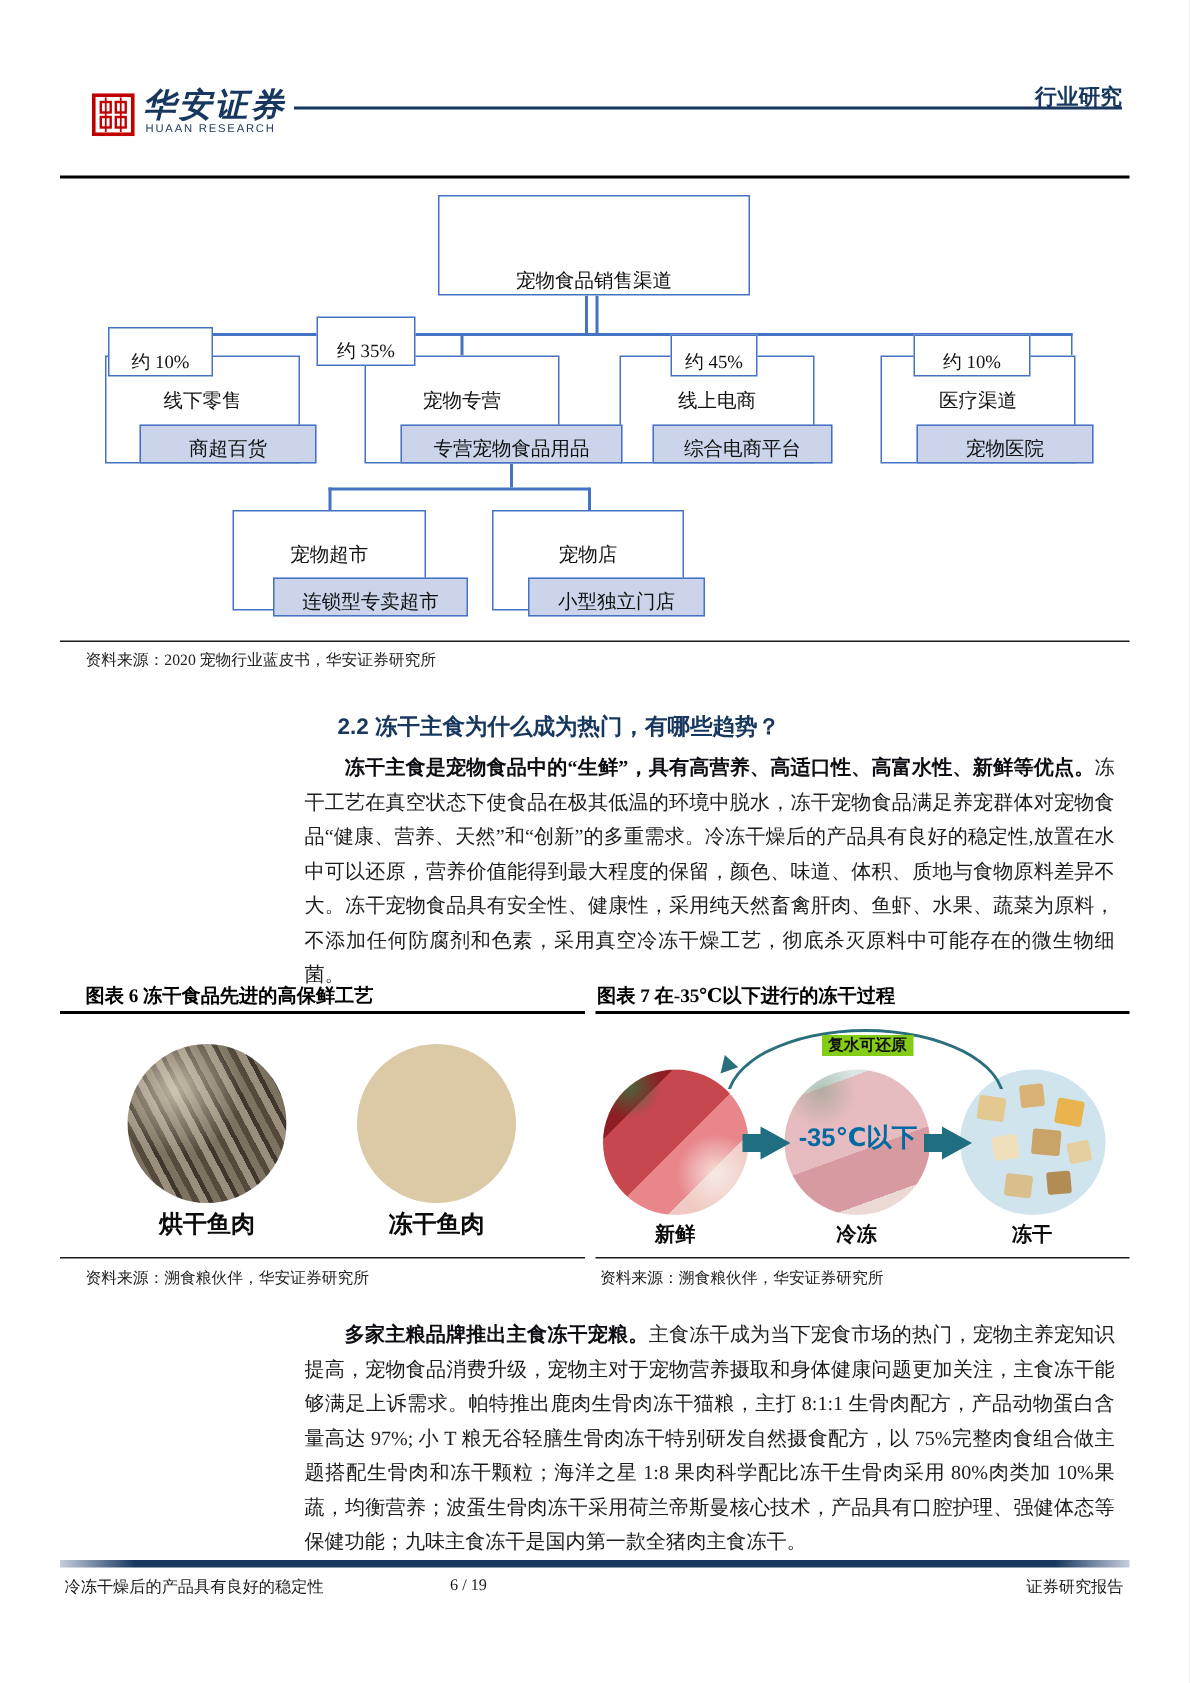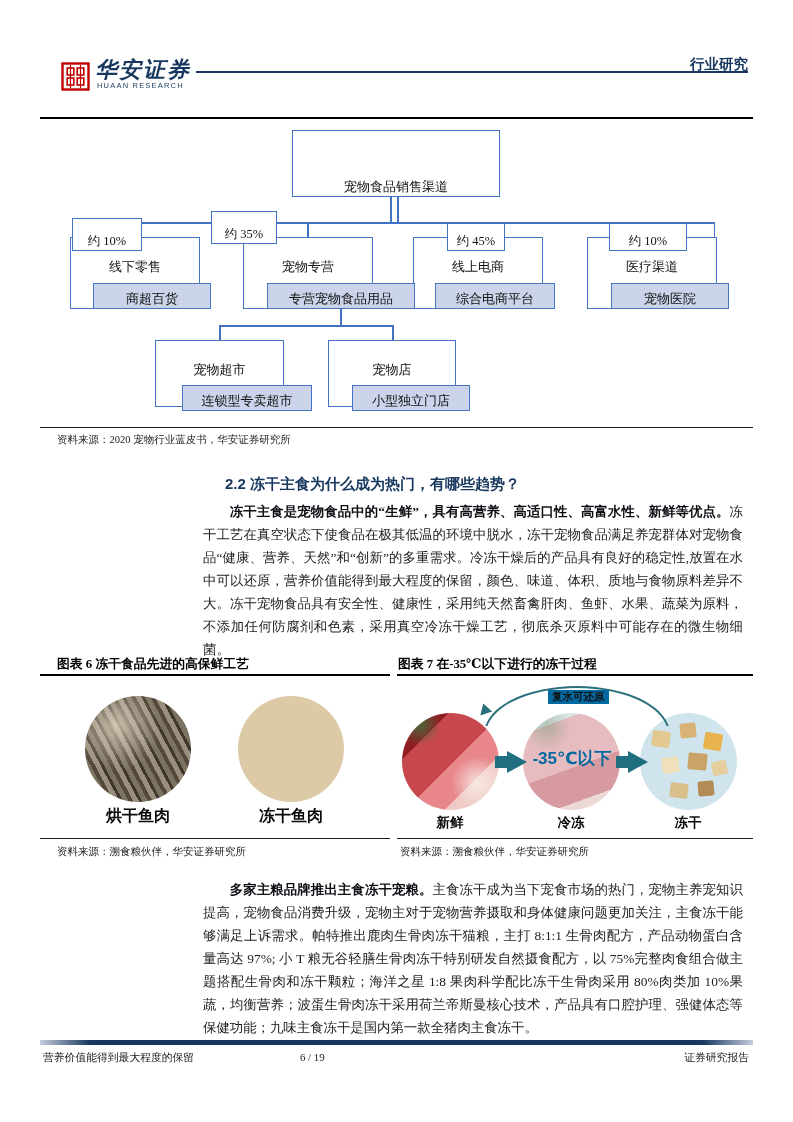--- a/index.html
+++ b/index.html
@@ -74,21 +74,21 @@
       #e2b0b4; }
   .c-freezedried { left:640px; top:713px; width:97px; height:97px; background:#cfe4ec; }
   .cube { position:absolute; border-radius:2px; }
   .proc-arrow { position:absolute; width:0; height:0; z-index:4;
     border-top:11px solid transparent; border-bottom:11px solid transparent;
     border-left:20px solid #1F6F80; }
   .proc-arrow::before { content:""; position:absolute; left:-32px; top:-6px;
     width:13px; height:12px; background:#1F6F80; }
   .arc-wrap { left:484px; top:686px; width:186px; height:40px; overflow:hidden; z-index:3; }
   .arc { width:186px; height:96px; border:2px solid #2A6F7C; border-radius:50%; }
-  .arc-label { left:548px; top:690px; font-size:10.5px; font-weight:bold; background:#0369a1;
+  .arc-label { left:548px; top:690px; font-size:10.5px; font-weight:bold; background:#84cc16;
     padding:0 4px; z-index:5; color:#111;
     font-family:"Liberation Sans","DejaVu Sans",sans-serif; }
   .arc-head { left:478px; top:706px; width:0; height:0; z-index:4;
     border-left:6px solid transparent; border-right:6px solid transparent;
     border-top:11px solid #2A6F7C; transform:rotate(42deg); }
   .temp-overlay { left:516px; top:747px; width:112px; text-align:center; z-index:5;
     font-size:17px; font-weight:bold; color:#0369a1;
     font-family:"Liberation Sans","DejaVu Sans",sans-serif; }
   .photo-label7 { position:absolute; top:814px; font-size:13.5px; font-weight:bold;
     text-align:center; color:#0a0a0a;
@@ -241,17 +241,17 @@
   <div class="abs rule1" style="left:40px;top:838px;width:350px;"></div>
   <div class="abs rule1" style="left:397px;top:838px;width:356px;"></div>
   <div class="abs source" style="left:57px;top:845px;">资料来源：溯食粮伙伴，华安证券研究所</div>
   <div class="abs source" style="left:400px;top:845px;">资料来源：溯食粮伙伴，华安证券研究所</div>
 
   <div class="para" style="top:878px;">
     <b>多家主粮品牌推出主食冻干宠粮。</b><span>主食冻干成为当下宠食市场的热门，宠物主养宠知识提高，宠物食品消费升级，宠物主对于宠物营养摄取和身体健康问题更加关注，主食冻干能够满足上诉需求。帕特推出鹿肉生骨肉冻干猫粮，主打 8:1:1 生骨肉配方，产品动物蛋白含量高达 97%; 小 T 粮无谷轻膳生骨肉冻干特别研发自然摄食配方，以 75%完整肉食组合做主题搭配生骨肉和冻干颗粒；海洋之星 1:8 果肉科学配比冻干生骨肉采用 80%肉类加 10%果蔬，均衡营养；波蛋生骨肉冻干采用荷兰帝斯曼核心技术，产品具有口腔护理、强健体态等保健功能；九味主食冻干是国内第一款全猪肉主食冻干。</span>
   </div>
 
   <div class="abs footer-bar"></div>
-  <div class="abs footer-text" style="left:43px;">营养价值能得到最大程度的保留</div>
+  <div class="abs footer-text" style="left:43px;">冷冻干燥后的产品具有良好的稳定性</div>
   <div class="abs footer-text" style="left:300px;width:100px;text-align:left;">6 / 19</div>
   <div class="abs footer-text" style="right:44px;">证券研究报告</div>
 
 </div>
 
 </body></html>

